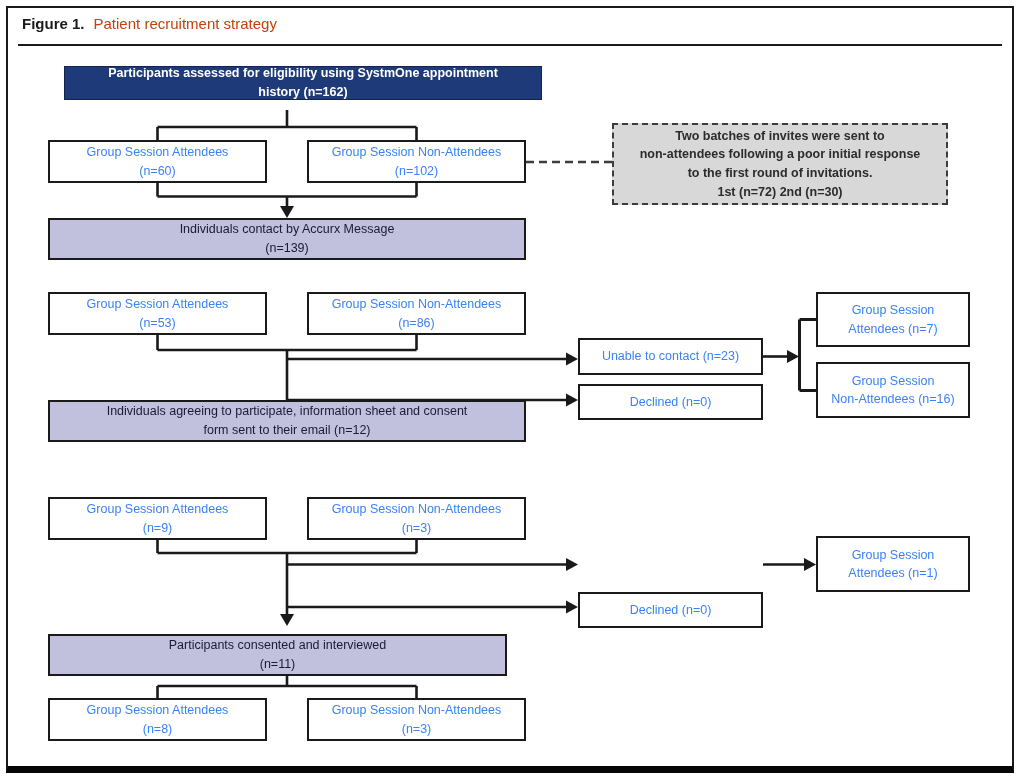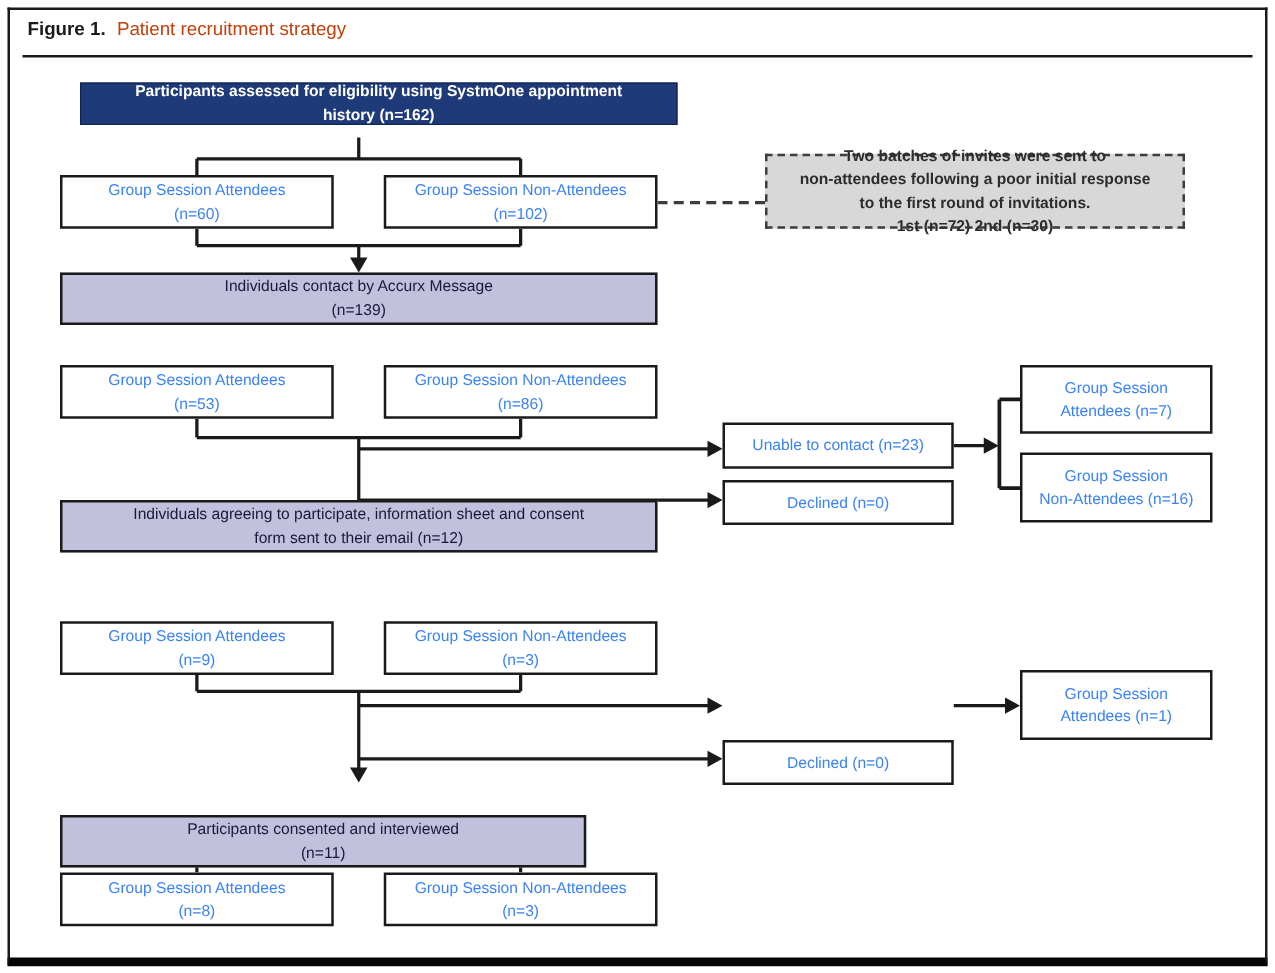--- a/index.html
+++ b/index.html
@@ -90,21 +90,21 @@
   </svg>
 
   <div class="node banner-navy" style="left:64px;top:66px;width:478px;height:34px;">Participants assessed for eligibility using SystmOne appointment
 history (n=162)</div>
 
   <div class="node plain" style="left:48px;top:140px;width:219px;height:43px;">Group Session Attendees
 (n=60)</div>
   <div class="node plain" style="left:307px;top:140px;width:219px;height:43px;">Group Session Non-Attendees
 (n=102)</div>
 
-  <div class="node note" style="left:612px;top:123px;width:336px;height:60px;">Two batches of invites were sent to
+  <div class="node note" style="left:612px;top:123px;width:336px;height:82px;">Two batches of invites were sent to
 non-attendees following a poor initial response
 to the first round of invitations.
 1st (n=72) 2nd (n=30)</div>
 
   <div class="node banner-lav" style="left:48px;top:218px;width:478px;height:42px;">Individuals contact by Accurx Message
 (n=139)</div>
 
   <div class="node plain" style="left:48px;top:292px;width:219px;height:43px;">Group Session Attendees
 (n=53)</div>
   <div class="node plain" style="left:307px;top:292px;width:219px;height:43px;">Group Session Non-Attendees
@@ -124,21 +124,21 @@
   <div class="node plain" style="left:48px;top:497px;width:219px;height:43px;">Group Session Attendees
 (n=9)</div>
   <div class="node plain" style="left:307px;top:497px;width:219px;height:43px;">Group Session Non-Attendees
 (n=3)</div>
 
   <div class="node plain" style="left:578px;top:592px;width:185px;height:36px;">Declined (n=0)</div>
 
   <div class="node plain" style="left:816px;top:536px;width:154px;height:56px;">Group Session
 Attendees (n=1)</div>
 
-  <div class="node banner-lav" style="left:48px;top:652px;width:421px;height:42px;">Participants consented and interviewed
+  <div class="node banner-lav" style="left:48px;top:634px;width:459px;height:42px;">Participants consented and interviewed
 (n=11)</div>
 
   <div class="node plain" style="left:48px;top:698px;width:219px;height:43px;">Group Session Attendees
 (n=8)</div>
   <div class="node plain" style="left:307px;top:698px;width:219px;height:43px;">Group Session Non-Attendees
 (n=3)</div>
 
 </div>
 
 </body></html>

